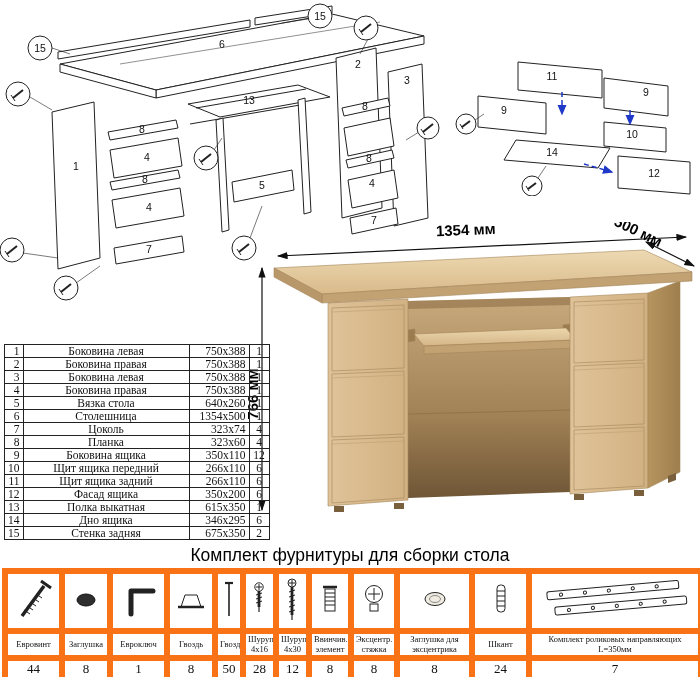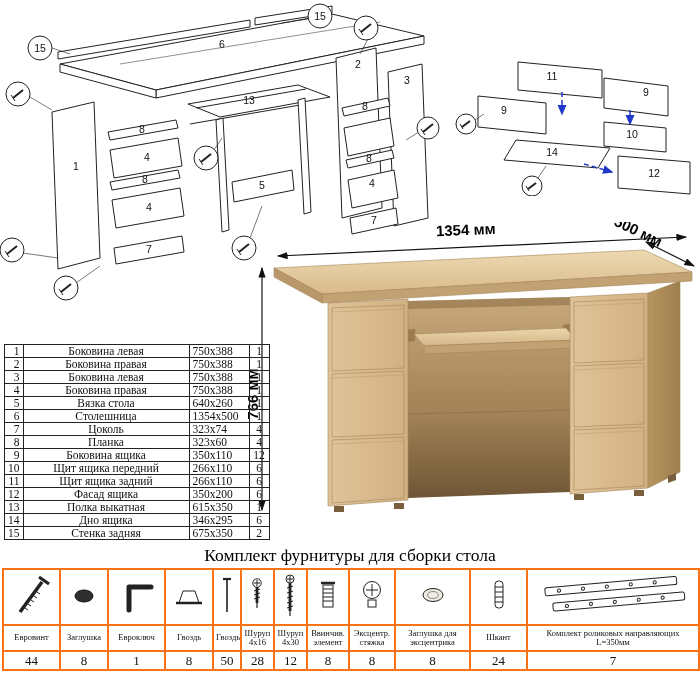--- a/index.html
+++ b/index.html
@@ -8,26 +8,26 @@
   .sheet{position:absolute;left:0;top:0;width:700px;height:677px;background:#fff;overflow:hidden}
   .abs{position:absolute}
   svg text{user-select:none}
   .dlabel{font:10.5px "Liberation Sans",sans-serif;fill:#111}
   .dimlabel{font:bold 15px "Liberation Sans",sans-serif;fill:#000}
   
   .parts-table{position:absolute;left:4px;top:344px;border-collapse:collapse;font-size:11.5px}
   .parts-table td{border:1px solid #222;height:13px;line-height:12px;padding:0 3px;white-space:nowrap}
   .parts-table td.num{width:15px;text-align:right}
   .parts-table td.name{width:166px;text-align:center}
-  .parts-table td.size{width:60px;text-align:left}
+  .parts-table td.size{width:60px;text-align:right}
   .parts-table td.qty{width:20px;text-align:center}
   
-  .hw-title{position:absolute;left:0;top:545px;width:700px;text-align:center;font-size:17.5px;font-family:Liberation Serif, serif;color:#000}
+  .hw-title{position:absolute;left:0;top:545px;width:700px;text-align:center;font-size:17.5px;font-family:Liberation Sans, sans-serif;color:#000}
   .hw-table{position:absolute;left:2px;top:568px;width:696px;table-layout:fixed;border-collapse:collapse}
-  .hw-table td{border:2px solid #f97316;text-align:center;vertical-align:middle;overflow:hidden}
+  .hw-table td{border:6px solid #f97316;text-align:center;vertical-align:middle;overflow:hidden}
   .hw-icon-row td{height:54px}
   .hw-name-row td{height:26px;font-size:8.5px;line-height:9.5px;padding:1px 2px}
   .hw-name-row td.leftcell{text-align:center}
   .hw-qty-row td{height:19px;font-size:13px}
 </style>
 </head>
 <body>
 
 <div class="sheet">
 

